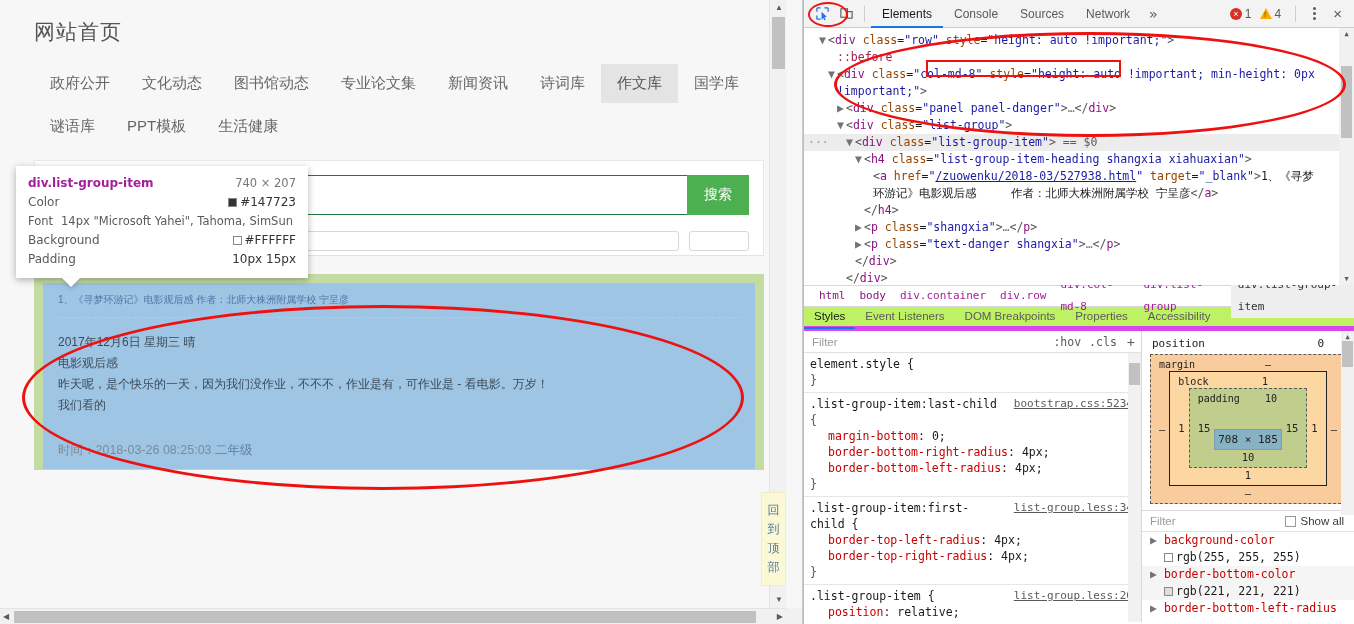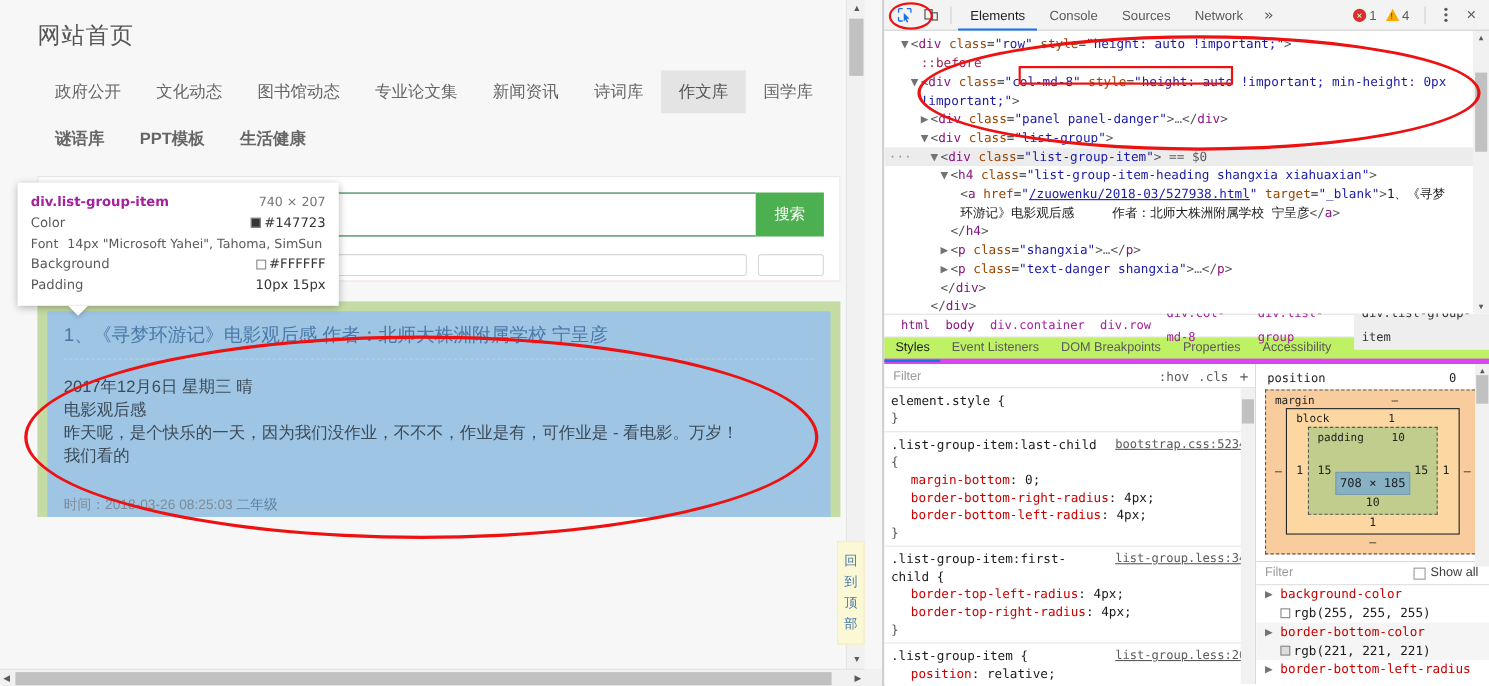--- a/index.html
+++ b/index.html
@@ -11,39 +11,39 @@
   }
   .app { display:flex; width:1354px; height:624px; }
 
   
   .page-pane { width:803px; height:624px; position:relative; background:#f7f7f7; overflow:hidden; }
   .page-scrollarea { position:absolute; left:0; top:0; width:786px; height:470px; overflow:hidden; background:#f7f7f7; }
 
   .site-header { padding:18px 0 0 34px; background:#f7f7f7; }
   .site-title { font-size:21px; color:#555; letter-spacing:1px; }
   .nav-row { display:flex; align-items:center; margin-top:18px; }
-  .nav-row.second { margin-top:4px;font-weight:bold; }
+  .nav-row.second { margin-top:4px; }
   .nav-item { font-size:15px; color:#666; padding:10px 16px; white-space:nowrap; cursor:pointer; }
   .nav-item.active { background:#e4e4e4; color:#555; }
 
   .content-wrap { margin:14px 22px 0 34px; background:#fff; border:1px solid #e8e8e8;
                   border-bottom-color:#f0dede; padding:0; position:relative; height:96px; }
   .search-bar { display:flex; height:40px; margin:14px 14px 0 14px; }
   .search-input { flex:1; border:1px solid #1f7a3d; border-right:none; height:40px; background:#fff; }
   .search-btn { width:62px; background:#4caf50; color:#fff; border:none; font-size:14px;
                 display:flex; align-items:center; justify-content:center; cursor:pointer; }
   .filter-row { display:flex; gap:10px; margin:16px 14px 0 14px; align-items:center; }
   .filter-box-a { flex:1; height:20px; border:1px solid #d8d8d8; border-radius:3px; background:#fff; }
   .filter-box-b { width:60px; height:20px; border:1px solid #d8d8d8; border-radius:3px; background:#fff; }
 
   
   .highlight-margin { margin:18px 22px 0 34px; background:#c5dba4; padding:9px 9px; }
   .highlight-content { background:#9ec5e4; padding:10px 15px; }
-  .hl-title { font-size:17px; color:#4b78a8; padding-bottom:10px; border-bottom:1px dashed #b9cde0; }
-  .hl-body { font-size:15px; color:#3d4b58; line-height:21px; padding-top:14px; }
+  .hl-title { font-size:10px; color:#4b78a8; padding-bottom:10px; border-bottom:1px dashed #b9cde0; }
+  .hl-body { font-size:12px; color:#3d4b58; line-height:21px; padding-top:14px; }
   .hl-time { font-size:12.5px; color:#7d8b97; padding-top:26px; }
   .hl-time .grade { color:#5d7fa0; }
 
   
   .article { margin:16px 22px 0 34px; background:#fff; border:1px solid #e4e4e4; padding:18px 22px 10px 22px; }
   .art-title { font-size:15px; color:#4b78a8; padding-bottom:12px; border-bottom:1px dashed #dcdcdc; }
   .art-body { font-size:12.5px; color:#444; line-height:22px; padding-top:14px; }
 
   
   .backtop { position:absolute; right:17px; top:492px; width:25px; background:#fbf8d6;

